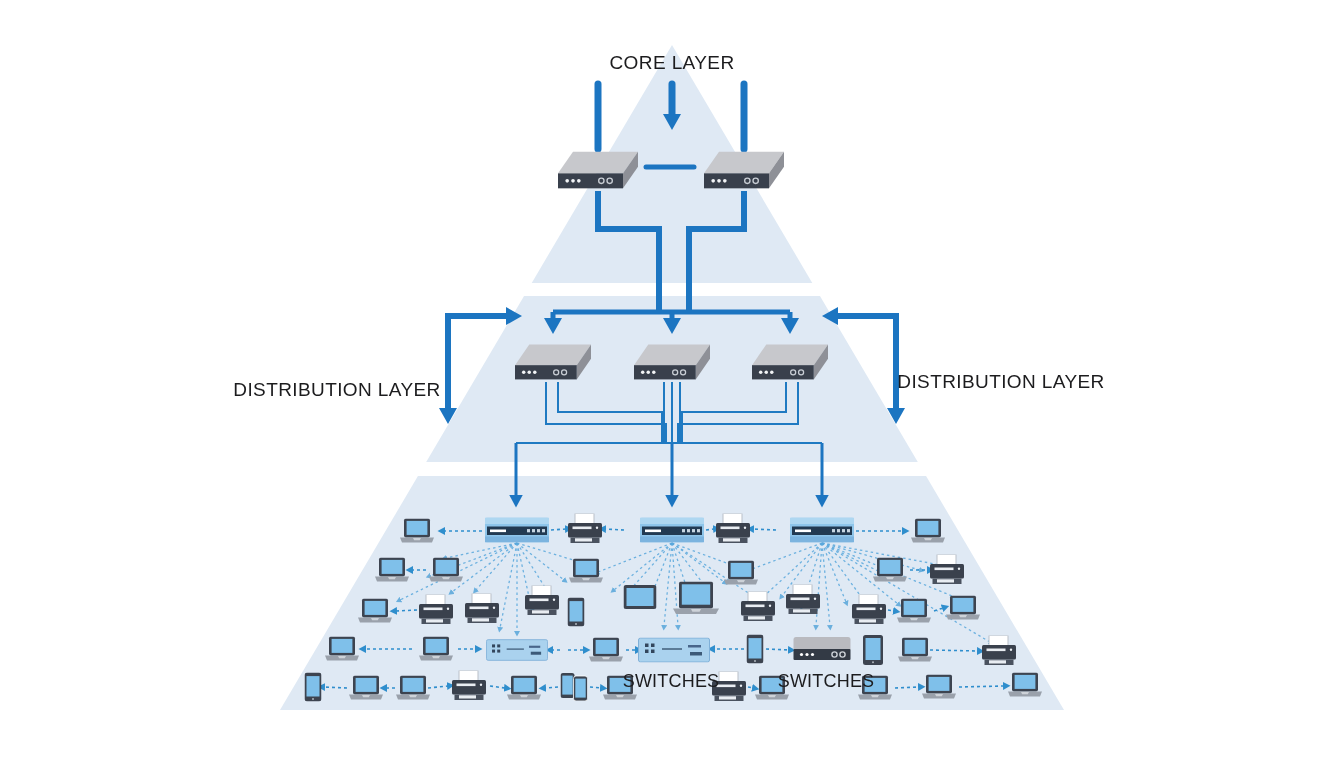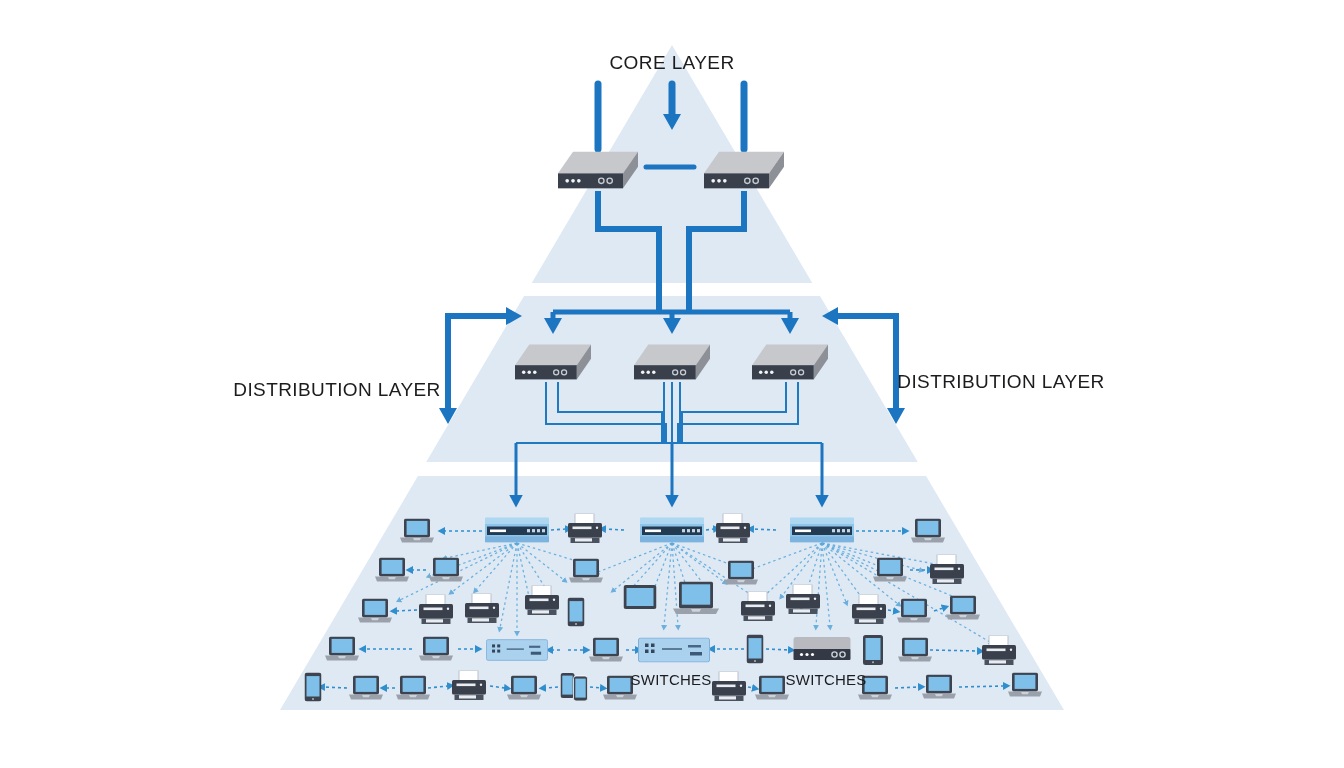--- a/index.html
+++ b/index.html
@@ -2,21 +2,21 @@
 <html><head>
 <meta charset="utf-8">
 <style>
   html,body{margin:0;padding:0;background:#ffffff;}
   .stage{position:relative;width:1344px;height:768px;background:#ffffff;overflow:hidden;
          font-family:"Liberation Sans",sans-serif;}
   .stage svg{position:absolute;left:0;top:0;}
   .lbl{position:absolute;transform:translateX(-50%);white-space:nowrap;color:#1c1c1e;
        letter-spacing:0.4px;font-weight:400;}
   .lbl-big{font-size:19px;}
-  .lbl-small{font-size:15px;letter-spacing:0.2px;text-align:right;}
+  .lbl-small{font-size:18px;letter-spacing:0.2px;text-align:right;}
   .thick{stroke:#1c75c1;stroke-width:7;stroke-linecap:round;fill:none;}
   .w6{stroke:#1c75c1;stroke-width:6;fill:none;}
   .w5{stroke:#1c75c1;stroke-width:5;fill:none;}
   .thin{stroke:#1f7ac2;stroke-width:2;fill:none;}
   .drop{stroke:#1c75c1;stroke-width:3;fill:none;}
   .dashlink{stroke:#2f8ecd;stroke-width:1.6;stroke-dasharray:3 3;fill:none;}
   .fanline{stroke:#5aa8dc;stroke-width:1.3;stroke-dasharray:2.5 3;fill:none;opacity:.85;}
 </style>
 </head>
 <body>

